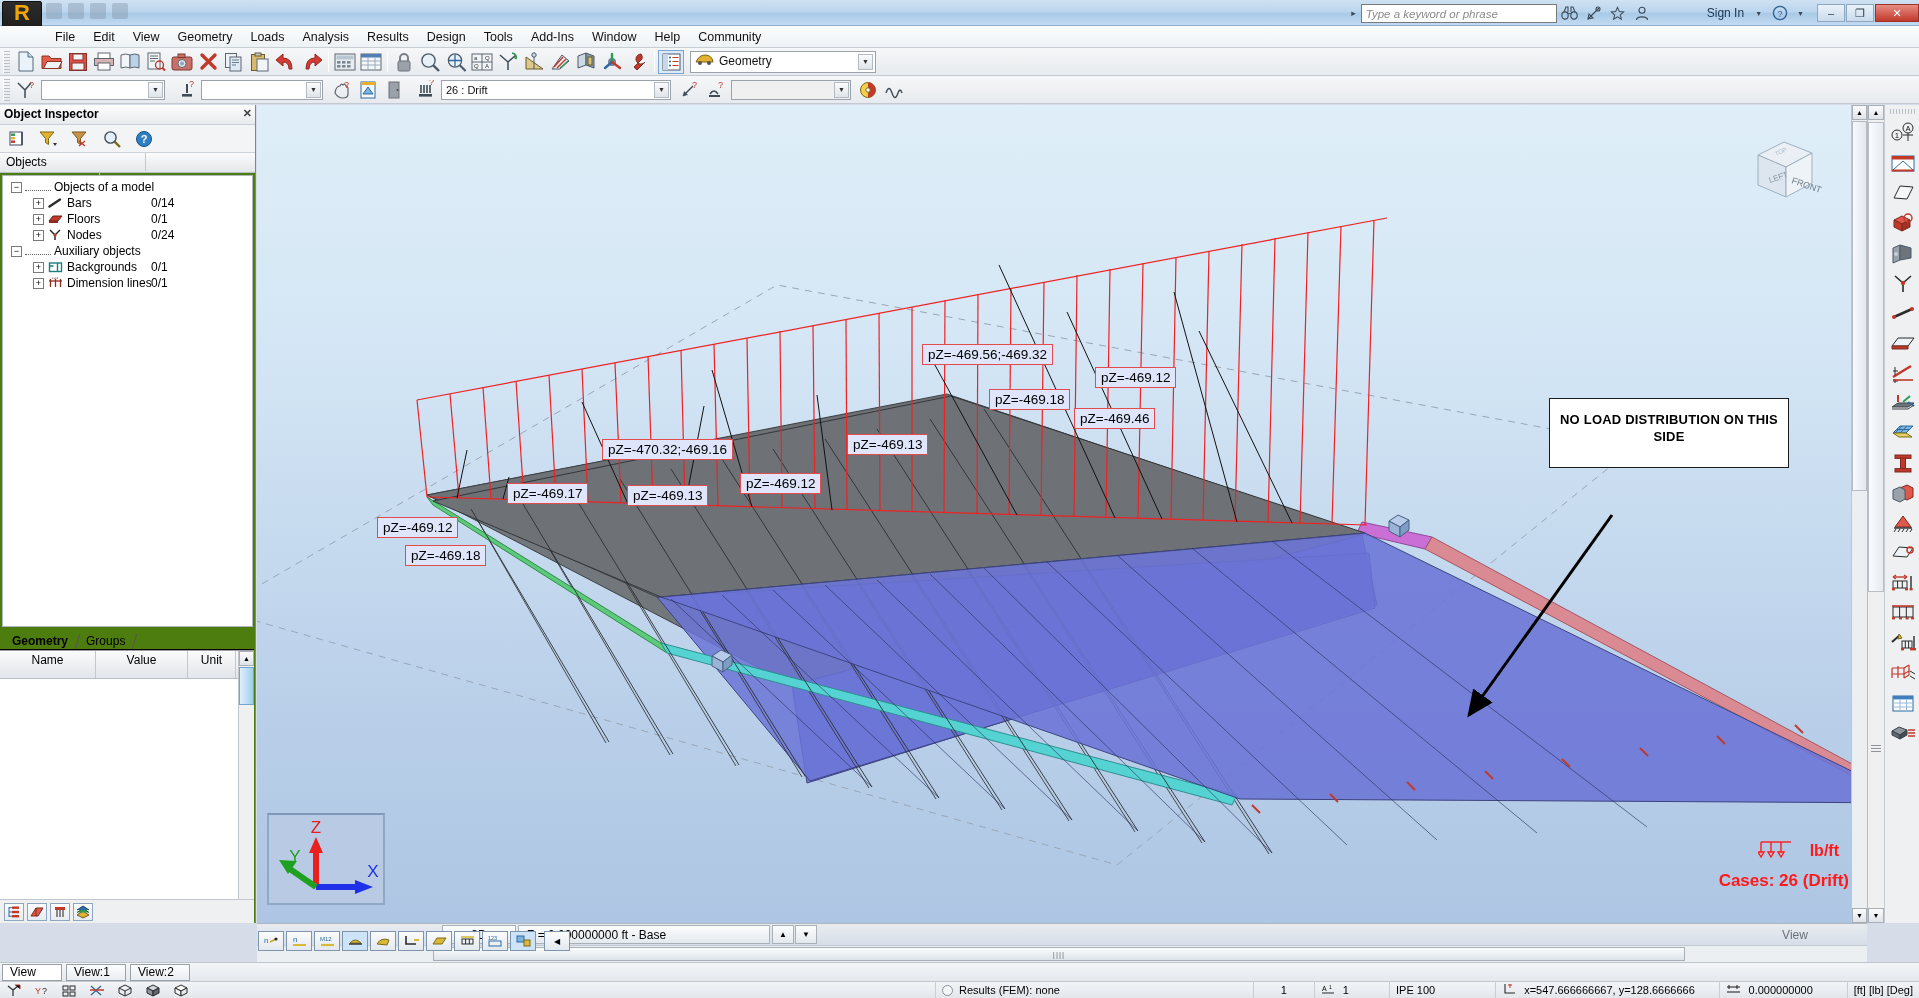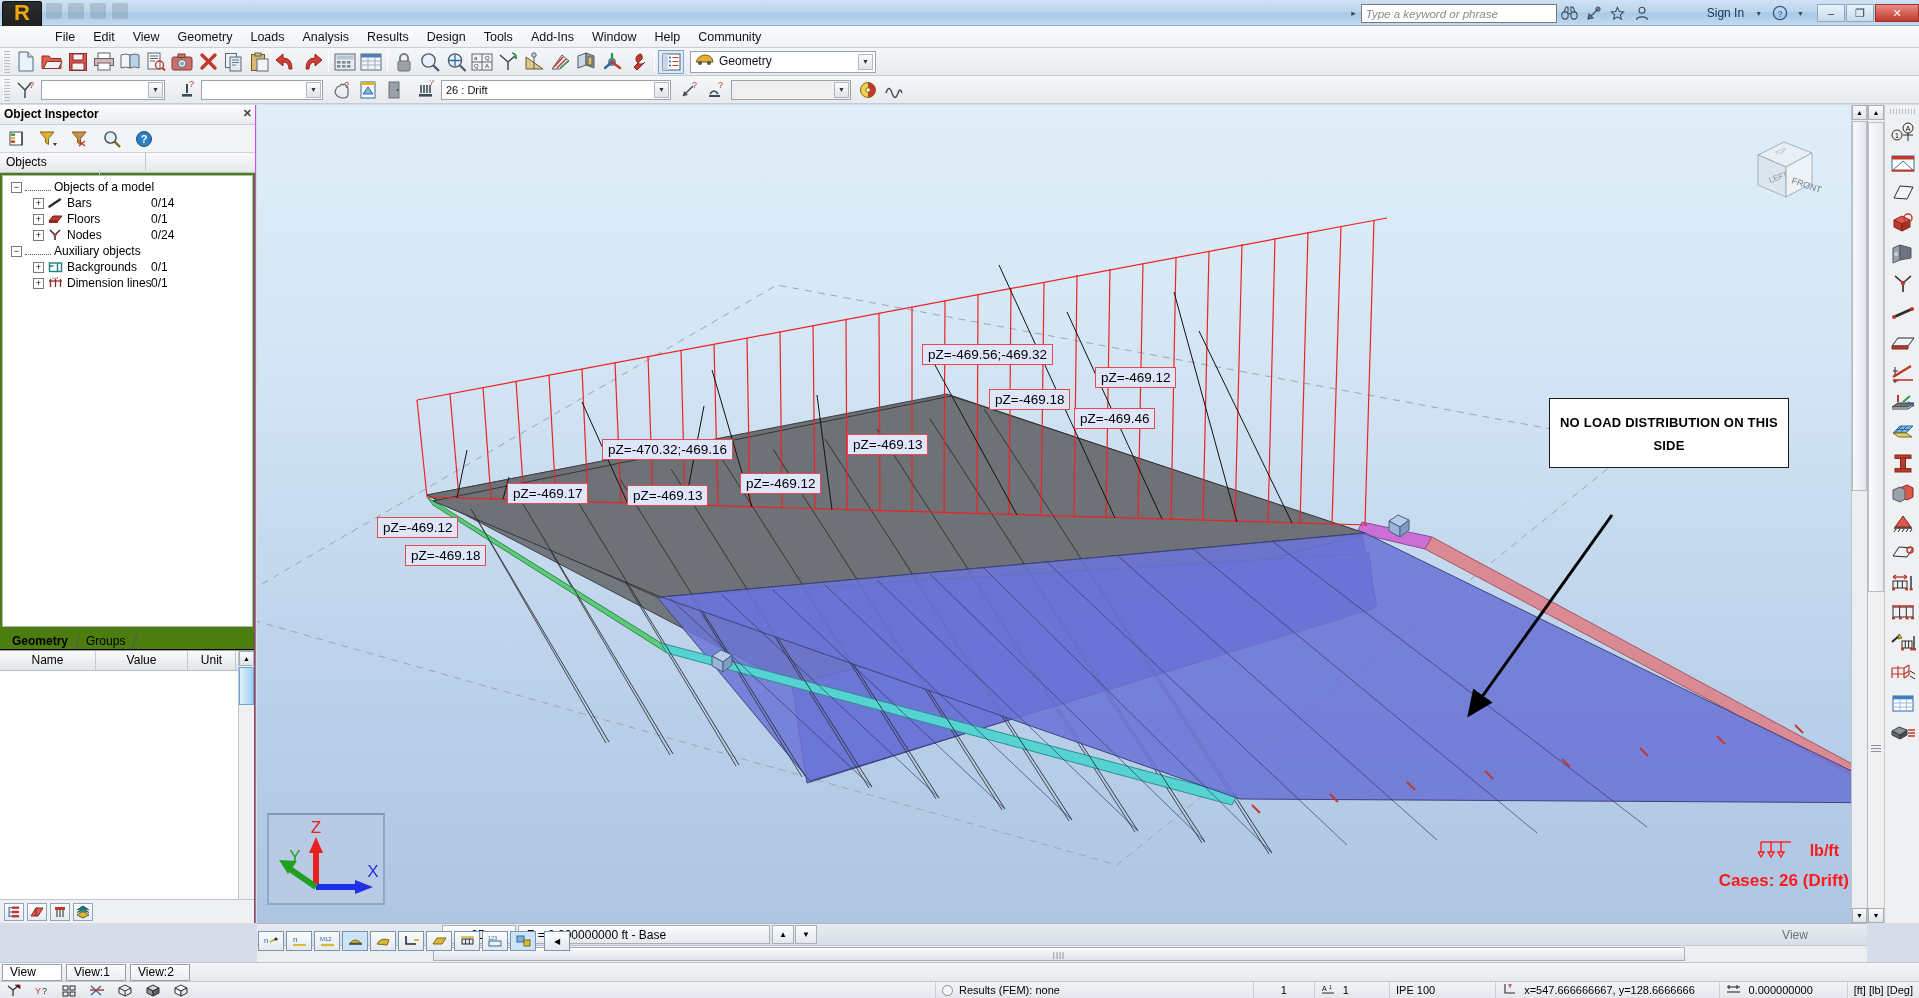--- a/index.html
+++ b/index.html
@@ -99,42 +99,42 @@
      line-height:9px; text-align:center; margin-right:3px; color:#000; flex:0 0 auto;}
   .dots{ display:inline-block; width:26px; border-bottom:1px dotted #666; margin-right:3px; height:8px;}
   .indent{ display:inline-block; width:22px;}
   .ic{ width:16px; height:14px; margin-right:4px; flex:0 0 auto; display:flex; align-items:center; justify-content:center;}
   .tabsrow{ position:absolute; left:0; top:527px; width:254px; height:18px; display:flex; align-items:flex-end; padding-left:4px;
      border-bottom:1px solid #000;}
   .gtab{ font-size:12px; padding:1px 10px 1px 8px; position:relative; color:#000;}
   .gtab.sel{ font-weight:bold;}
   .gtab:after{ content:""; position:absolute; right:0; top:1px; width:1px; height:15px; background:#555; transform:skewX(-16deg);}
   .proptbl{ position:absolute; left:0; top:545px; width:254px; bottom:0; background:#fff; border-top:1px solid #9aa0a8;}
-  .prophead{ display:flex; height:20px; background:linear-gradient(to bottom,#fbfbfc,#e2e5e9); border-bottom:1px solid #b9bfc6;}
+  .prophead{ display:flex; height:28px; background:linear-gradient(to bottom,#fbfbfc,#e2e5e9); border-bottom:1px solid #b9bfc6;}
   .prophead div{ text-align:center; font-size:12px; padding:2px 0; border-right:1px solid #c3c8cf;}
   .prophead .n{width:96px;} .prophead .v{width:92px;} .prophead .u{width:48px;}
   .vscroll{ position:absolute; right:0; top:0; width:16px; bottom:0; background:#f0f0f0; border-left:1px solid #c0c5cb;}
   .vsbtn{ width:15px;height:15px;background:linear-gradient(to bottom,#fbfbfc,#dfe3e8);border:1px solid #a9afb6;
      display:flex;align-items:center;justify-content:center;font-size:7px;}
   .vthumb{ position:absolute; top:16px; left:0; width:15px; height:38px;
      background:linear-gradient(to right,#dff0fb,#9fcdf0); border:1px solid #6fa6d4;}
   .leftbottom{ position:absolute; left:0; bottom:0; width:254px; height:24px; background:#eef0f2; border-top:1px solid #c2c7cd;
      display:flex; align-items:center; padding-left:4px; gap:3px;}
 
   
   .viewport{
     position:absolute; left:257px; top:105px; width:1610px; height:818px;
     background:linear-gradient(to bottom,#dfeef8 0%,#d4e6f5 30%,#b9cfe9 75%,#aec6e3 100%);
     overflow:hidden;
   }
   .vp-scroll-r{ position:absolute; right:0; top:0; width:16px; height:818px; background:#eceff2; border-left:1px solid #c0c5cb;}
   .annot{
     position:absolute; background:#fff; border:1px solid #1b1b1b;
     font-size:13px; font-weight:bold; text-align:center; color:#000;
-    padding:12px 10px; line-height:23px; letter-spacing:.2px;
+    padding:12px 10px; line-height:17px; letter-spacing:.2px;
   }
   .lbl-load{
     position:absolute; background:#dfe6fb; border:1px solid #e34c4c;
     font-size:13.5px; color:#000; padding:1px 5px; white-space:nowrap; line-height:17px;
   }
   .viewcube{ position:absolute; right:45px; top:28px; width:74px; height:74px;}
   .axisbox{
     position:absolute; left:10px; bottom:18px; width:118px; height:92px;
     background:#b9cbe4; border:2px solid #8fa8c6; border-top-color:#7e98b8;
   }

